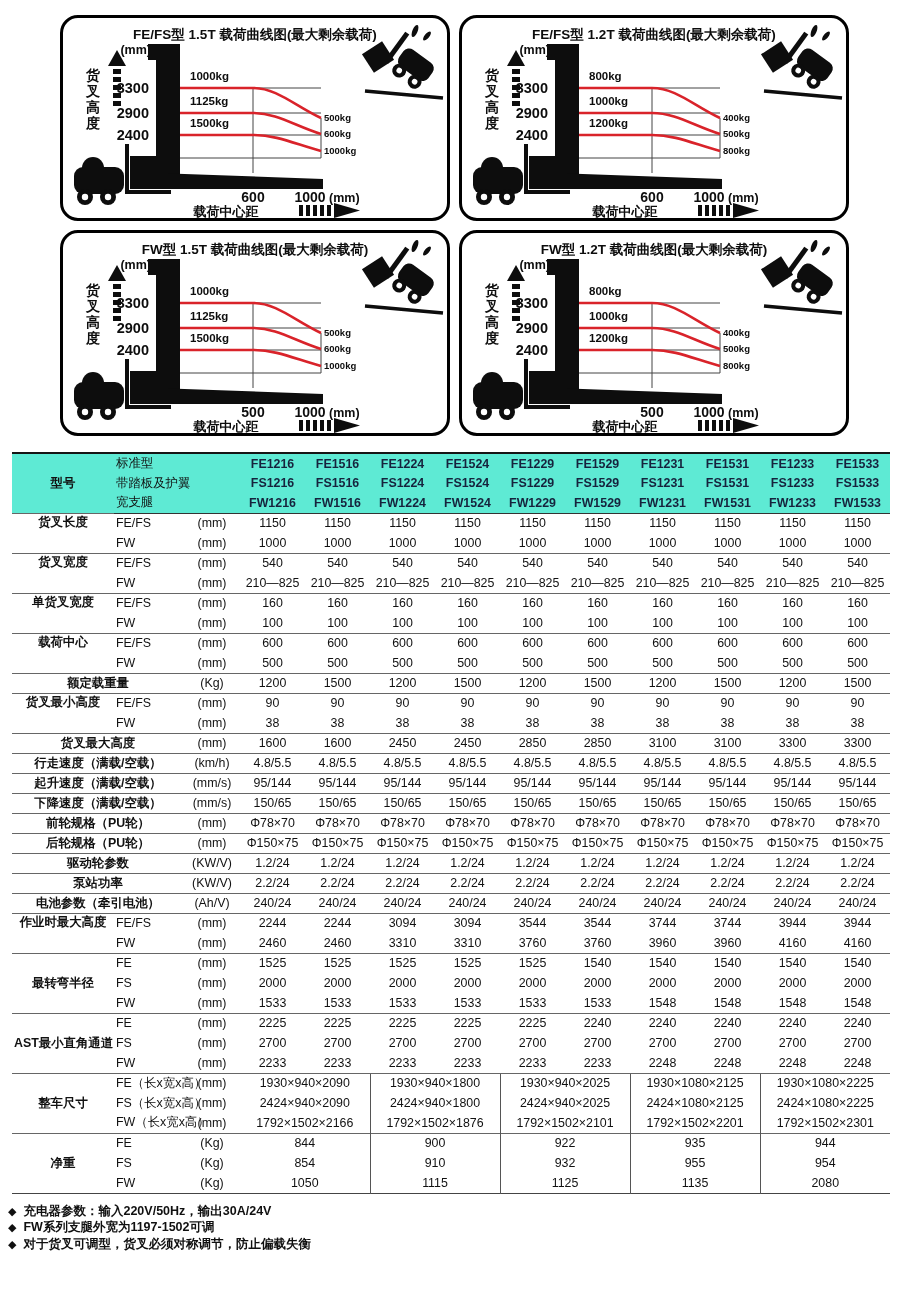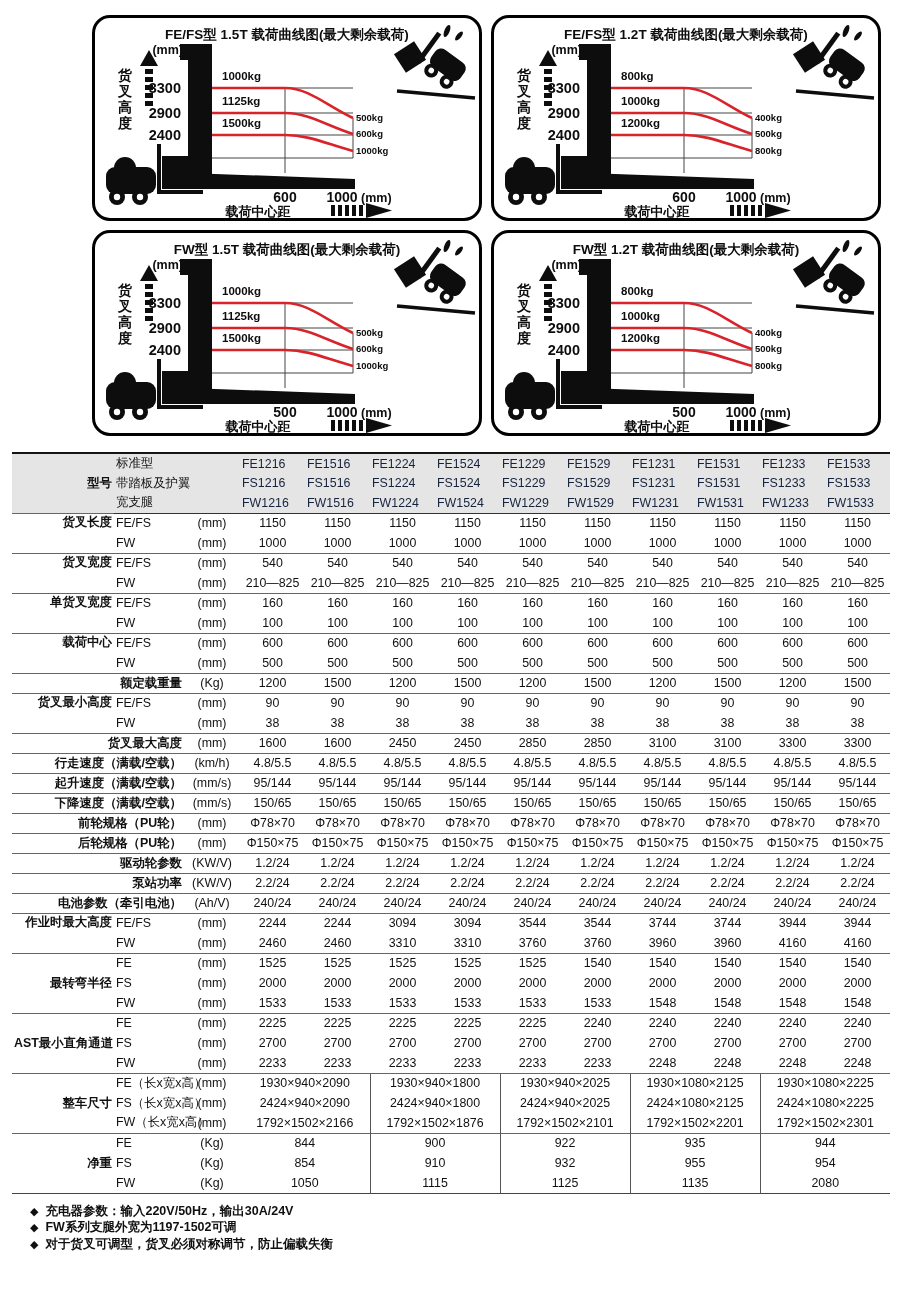--- a/index.html
+++ b/index.html
@@ -5,21 +5,21 @@
   * { box-sizing: border-box; }
   html, body { margin: 0; padding: 0; background: #ffffff; }
   .page {
     width: 900px; height: 1305px; overflow: hidden; background: #fff;
     font-family: "Liberation Sans", "DejaVu Sans", sans-serif; color: #111;
   }
 
   
   #charts {
     display: grid; grid-template-columns: 390px 390px;
-    column-gap: 26px; row-gap: 11px; padding: 15px 0 0 92px; gap: 9px;
+    column-gap: 26px; row-gap: 11px; padding: 15px 0 0 60px; gap: 9px;
   }
   .chart-panel {
     width: 390px; height: 206px; border: 3px solid #000; border-radius: 18px;
     background: #fff; overflow: hidden;
   }
   .chart-panel svg { display: block; width: 384px; height: 200px; }
   svg text { font-family: "Liberation Sans", "DejaVu Sans", sans-serif; fill: #0d0d0d; }
   .t-title   { font-size: 13.5px; font-weight: bold; }
   .t-ytick   { font-size: 14.5px; font-weight: bold; }
   .t-curve   { font-size: 11.5px; font-weight: bold; }
@@ -31,34 +31,34 @@
   .grid      { stroke: #444; stroke-width: 1; }
   .curve     { stroke: #d9232a; stroke-width: 2.6; fill: none; }
   .solid     { fill: #0d0d0d; }
 
   
   #spec-table {
     border-collapse: collapse; table-layout: fixed; width: 878px;
     margin: 16px 0 0 12px; border-bottom: 1.8px solid #444;
   }
   #spec-table td { height: 20px; padding: 0 2px; white-space: nowrap; overflow: visible; font-size: 12.4px; }
-  tr.hdr td { background: #e5e5e5; height: 21px; }
+  tr.hdr td { background: #5eead4; height: 21px; }
   tr.hdr0 td { border-top: 2.5px solid #151515; }
   tr.hdr2 td { border-bottom: 1.6px solid #333; }
   tr.grp-top td { border-top: 1.4px solid #666; }
-  td.glabel  { font-weight: bold; font-size: 13px; text-align: right; }
+  td.glabel  { font-weight: bold; font-size: 13px; text-align: center; }
   td.vtop    { vertical-align: top; padding-top: 2px; }
   td.variant { text-align: left; font-size: 12.6px; }
   td.unit    { text-align: center; font-size: 12px; }
   td.val     { text-align: center; }
-  td.model   { text-align: left; font-weight: normal; font-size: 12.8px; color: #16233d; }
+  td.model   { text-align: center; font-weight: bold; font-size: 12.8px; color: #16233d; }
   td.vline   { border-left: 1px solid #555; margin-left: 21px; }
 
   
-  #notes { padding: 9px 0 0 30px; }
+  #notes { padding: 9px 0 0 8px; }
   .note { font-size: 12.5px; font-weight: bold; line-height: 16.5px; color: #101010; }
   .note .bullet { font-size: 11px; margin-right: 7px; }
 </style>
 </head>
 <body>
 
 <div class="page">
   <div id="charts">
       <div class="chart-panel">
         <svg viewBox="0 0 384 200">

